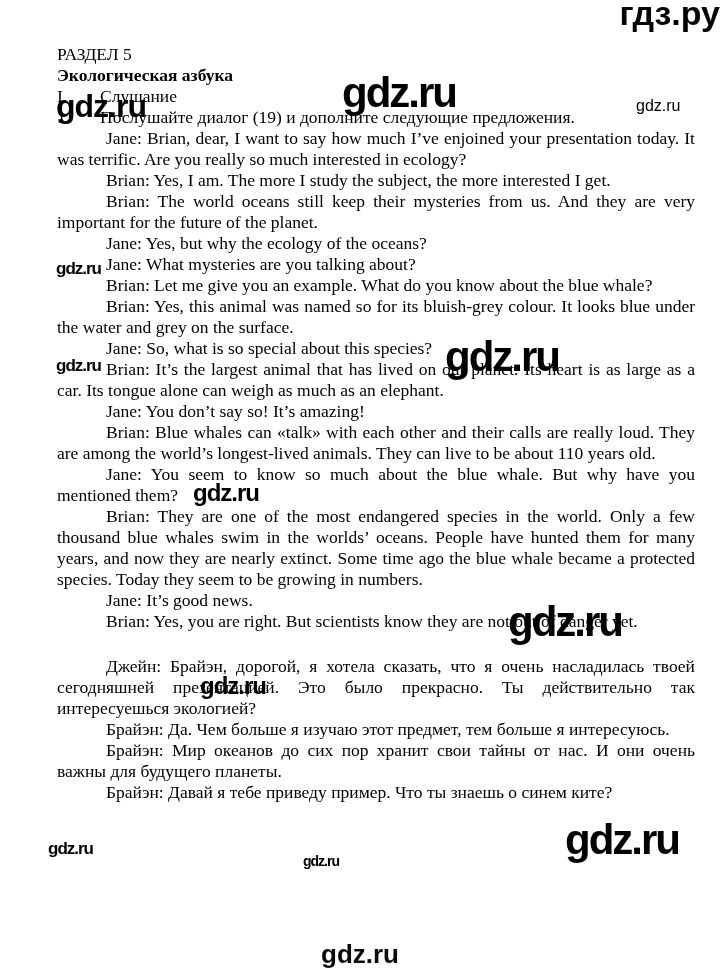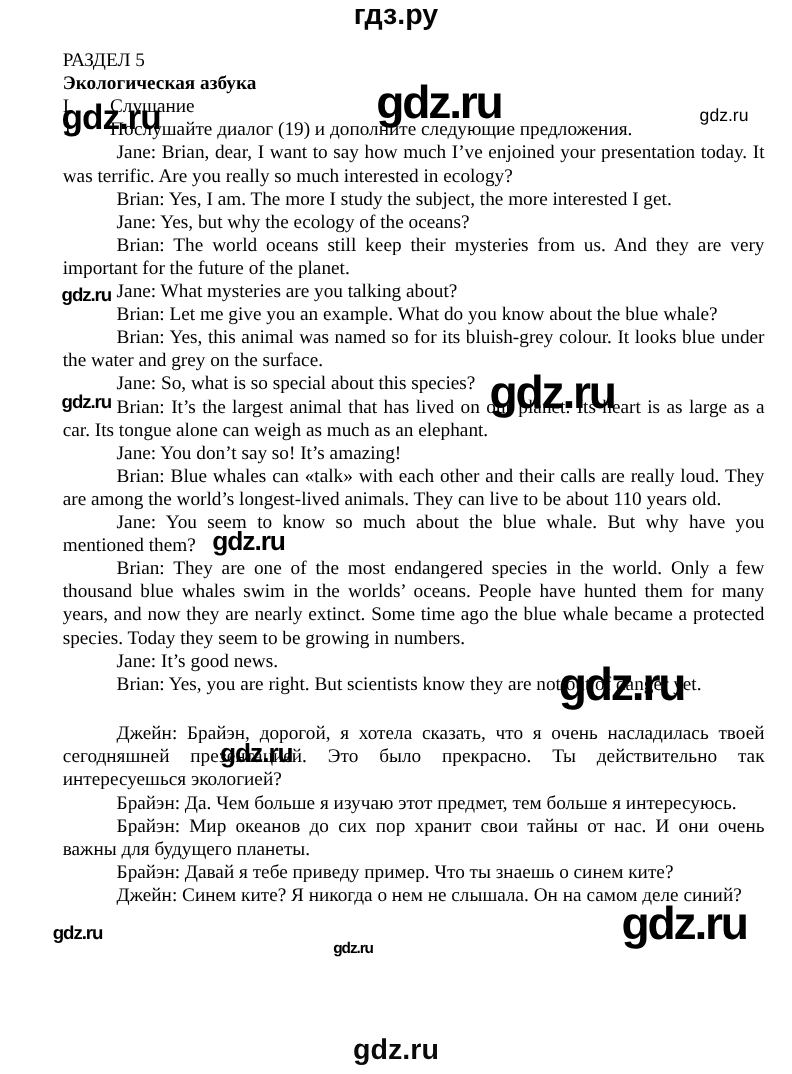--- a/index.html
+++ b/index.html
@@ -9,24 +9,24 @@
     height: 976px;
     background: #ffffff;
     color: #000000;
     font-family: "Liberation Serif", "DejaVu Serif", serif;
     font-size: 17.5px;
     overflow: hidden;
   }
   .site-header {
     position: absolute;
     top: 0px; left: 0; right: 0;
-    text-align: center;
+    text-align: right;
     font-family: "Liberation Sans", "DejaVu Sans", sans-serif;
     font-weight: bold;
-    font-size: 26px;
+    font-size: 34px;
     line-height: 26px;
     color: #050505;
   }
   .footer {
     position: absolute;
     top: 941px; left: 0; right: 0;
     text-align: center;
     font-family: "Liberation Sans", "DejaVu Sans", sans-serif;
     font-weight: bold;
     font-size: 26px;
@@ -80,41 +80,40 @@
       <span class="num">I.</span>
       <span>Слушание</span>
     </p>
     <p class="numbered">
       <span class="num">1.</span>
       <span>Послушайте диалог (19) и дополните следующие предложения.</span>
     </p>
 
     <p class="para">Jane: Brian, dear, I want to say how much I’ve enjoined your presentation today. It was terrific. Are you really so much interested in ecology?</p>
     <p class="para">Brian: Yes, I am. The more I study the subject, the more interested I get.</p>
+    <p class="para">Brian: The world oceans still keep their mysteries from us. And they are very important for the future of the planet.</p>
     <p class="para">Jane: Yes, but why the ecology of the oceans?</p>
-    <p class="para">Brian: The world oceans still keep their mysteries from us. And they are very important for the future of the planet.</p>
     <p class="para">Jane: What mysteries are you talking about?</p>
     <p class="para">Brian: Let me give you an example. What do you know about the blue whale?</p>
     <p class="para">Brian: Yes, this animal was named so for its bluish-grey colour. It looks blue under the water and grey on the surface.</p>
     <p class="para">Jane: So, what is so special about this species?</p>
     <p class="para">Brian: It’s the largest animal that has lived on our planet. Its heart is as large as a car. Its tongue alone can weigh as much as an elephant.</p>
     <p class="para">Jane: You don’t say so! It’s amazing!</p>
     <p class="para">Brian: Blue whales can «talk» with each other and their calls are really loud. They are among the world’s longest-lived animals. They can live to be about 110 years old.</p>
     <p class="para">Jane: You seem to know so much about the blue whale. But why have you mentioned them?</p>
     <p class="para">Brian: They are one of the most endangered species in the world. Only a few thousand blue whales swim in the worlds’ oceans. People have hunted them for many years, and now they are nearly extinct. Some time ago the blue whale became a protected species. Today they seem to be growing in numbers.</p>
     <p class="para">Jane: It’s good news.</p>
     <p class="para">Brian: Yes, you are right. But scientists know they are not out of danger yet.</p>
 
     <div class="lang-gap"></div>
 
     <p class="para">Джейн: Брайэн, дорогой, я хотела сказать, что я очень насладилась твоей сегодняшней презентацией. Это было прекрасно. Ты действительно так интересуешься экологией?</p>
     <p class="para">Брайэн: Да. Чем больше я изучаю этот предмет, тем больше я интересуюсь.</p>
     <p class="para">Брайэн: Мир океанов до сих пор хранит свои тайны от нас. И они очень важны для будущего планеты.</p>
     <p class="para">Брайэн: Давай я тебе приведу пример. Что ты знаешь о синем ките?</p>
-    <p class="para">Джейн: Синем ките? Я никогда о нем не слышала. Он на самом деле синий?</p>
   </div>
 
   <div class="wm wm-lg" style="left:56px;  top:90px;">gdz.ru</div>
   <div class="wm wm-xl" style="left:342px; top:72px;">gdz.ru</div>
   <div class="wm wm-light" style="left:636px; top:98px;">gdz.ru</div>
   <div class="wm wm-sm" style="left:56px;  top:260px;">gdz.ru</div>
   <div class="wm wm-xl" style="left:445px; top:336px;">gdz.ru</div>
   <div class="wm wm-sm" style="left:56px;  top:357px;">gdz.ru</div>
   <div class="wm wm-md" style="left:193px; top:481px;">gdz.ru</div>
   <div class="wm wm-xl" style="left:508px; top:601px;">gdz.ru</div>

